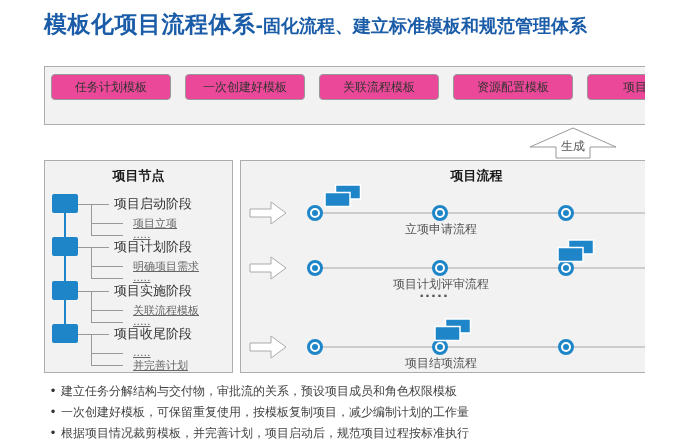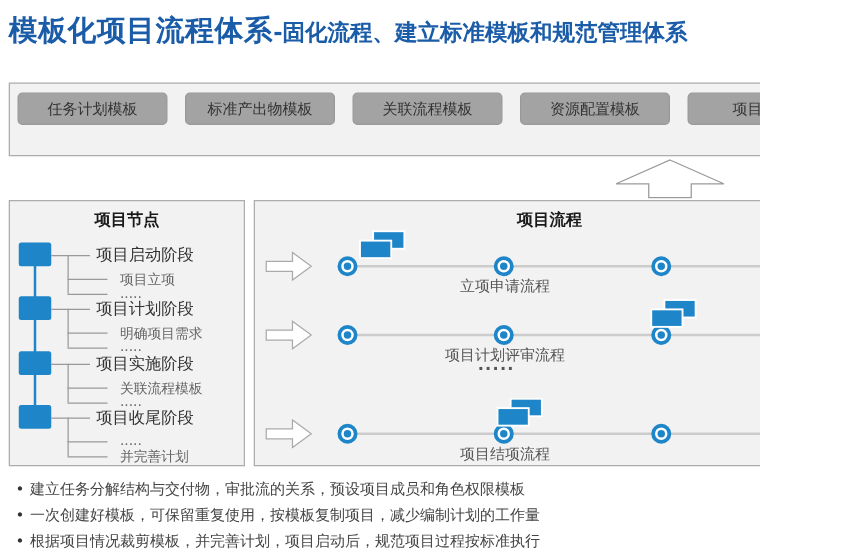--- a/index.html
+++ b/index.html
@@ -1,45 +1,46 @@
 <!DOCTYPE html>
 <html style="--title-blue: #1A5CA8; --accent: #1E86C8; --panel-bg: #F2F2F2; --panel-border: #ADADAD; --flow-line: #CCCCCC;"><head>
 <meta charset="utf-8">
 <style>
   html,body{margin:0;padding:0;background:#fff;}
   .stage{
     position:relative;width:608px;height:445px;background:#fff;overflow:hidden;
     font-family:"DejaVu Sans","Liberation Sans",sans-serif;
+    margin-left:37px;
   }
   
   .title-row{position:absolute;left:7px;top:9px;display:flex;align-items:baseline;white-space:nowrap;}
   .t-main{font-size:23px;font-weight:bold;color:var(--title-blue,#1A5CA8);letter-spacing:0.5px;}
   .t-sub{font-size:18px;font-weight:bold;color:var(--title-blue,#1A5CA8);}
   
   .panel{position:absolute;background:var(--panel-bg,#F2F2F2);border:1px solid var(--panel-border,#ADADAD);box-sizing:border-box;}
   .panel-title{text-align:center;font-size:13px;font-weight:bold;color:#1a1a1a;margin-top:6px;}
   .top-panel{left:7px;top:66px;width:670px;height:59px;}
   .left-panel{left:7px;top:160px;width:189px;height:213px;}
   .right-panel{left:203px;top:160px;width:473px;height:213px;}
   
   .tpl-row{display:flex;gap:14px;padding:0 6px;margin-top:7px;}
-  .tpl-box{flex:1;height:24px;background:#a3a3a3;border:1px solid #999;border-radius:4px;
+  .tpl-box{flex:1;height:24px;background:#ec4899;border:1px solid #999;border-radius:4px;
     display:flex;align-items:center;justify-content:center;font-size:12px;color:#333;white-space:nowrap;}
   
   .block-arrow{position:absolute;width:88px;height:32px;}
   .arrow-copy{left:104px;top:127px;}
   .arrow-generate{left:492px;top:127px;}
   .block-arrow .arrow-label{position:absolute;left:0;top:12px;width:100%;text-align:center;
     font-size:12px;color:#555;line-height:14px;pointer-events:none;}
   .tree-vline{position:absolute;left:19px;width:2px;background:var(--accent,#1E86C8);}
   .tree-square{position:absolute;left:7px;width:26px;height:19px;background:var(--accent,#1E86C8);border-radius:2px;}
   .tree-hline{position:absolute;height:1px;background:#999;}
   .tree-bline{position:absolute;width:1px;background:#999;}
   .phase-title{position:absolute;left:69px;font-size:13px;color:#333;white-space:nowrap;}
-  .phase-sub{position:absolute;left:88px;font-size:11px;color:#666;white-space:nowrap;}
+  .phase-sub{position:absolute;left:88px;font-size:11px;color:#666;white-space:nowrap;text-decoration:underline;}
   
   .flow-el{position:absolute;}
   .flow-line{position:absolute;height:2px;background:var(--flow-line,#CCCCCC);}
   .flow-node{position:absolute;width:16px;height:16px;border:3px solid var(--accent,#1E86C8);
     border-radius:50%;background:#fff;box-sizing:border-box;}
   .flow-node .dot{position:absolute;left:2px;top:2px;width:6px;height:6px;border-radius:50%;background:var(--accent,#1E86C8);}
   .flow-label{position:absolute;width:220px;text-align:center;font-size:12px;color:#555;white-space:nowrap;}
   .flow-ellipsis{position:absolute;left:143px;top:124px;width:100px;text-align:center;
     font-size:13px;font-weight:bold;letter-spacing:1px;color:#555;}
   
@@ -54,32 +55,33 @@
 
   <div class="title-row">
     <span class="t-main">模板化项目流程体系</span>
     <span class="t-sub">-</span>
     <span class="t-sub">固化流程、建立标准模板和规范管理体系</span>
   </div>
 
   <div class="panel top-panel">
     <div class="tpl-row" id="tpl-row">
         <div class="tpl-box">任务计划模板</div>
-        <div class="tpl-box">标准产出物模板</div>
+        <div class="tpl-box">一次创建好模板</div>
         <div class="tpl-box">关联流程模板</div>
         <div class="tpl-box">资源配置模板</div>
         <div class="tpl-box">项目节点</div>
       </div>
   </div>
 
 
   <div class="block-arrow arrow-generate">
     <svg width="88" height="32" viewBox="0 0 88 32">
       <polygon points="44,1 87,20 61,20 61,31 27,31 27,20 1,20" fill="#ffffff" stroke="#999999" stroke-width="1"></polygon>
     </svg>
+    <span class="arrow-label">生成</span>
   </div>
 
   <div class="panel left-panel">
     <div class="panel-title">项目节点</div>
     <div id="tree">
         <div class="tree-vline" style="top: 43px; height: 130px;"></div>
         <div class="tree-square" style="top: 33px;"></div>
         <div class="tree-hline" style="left: 33px; top: 43px; width: 31px;"></div>
         <div class="tree-bline" style="left: 46px; top: 43px; height: 31px;"></div>
         <div class="phase-title" style="top: 34px;">项目启动阶段</div>

